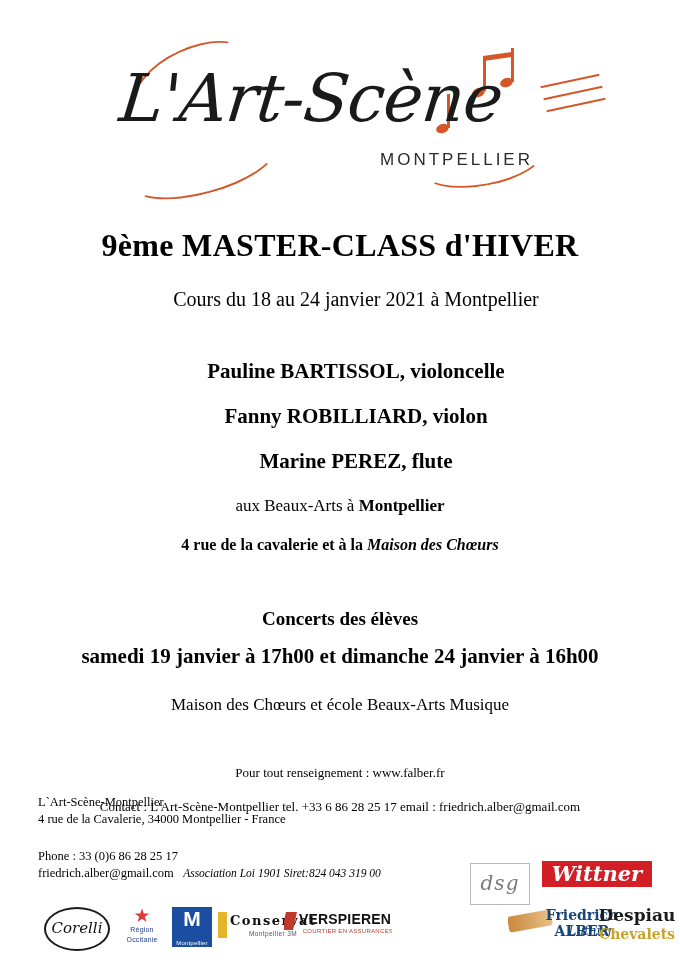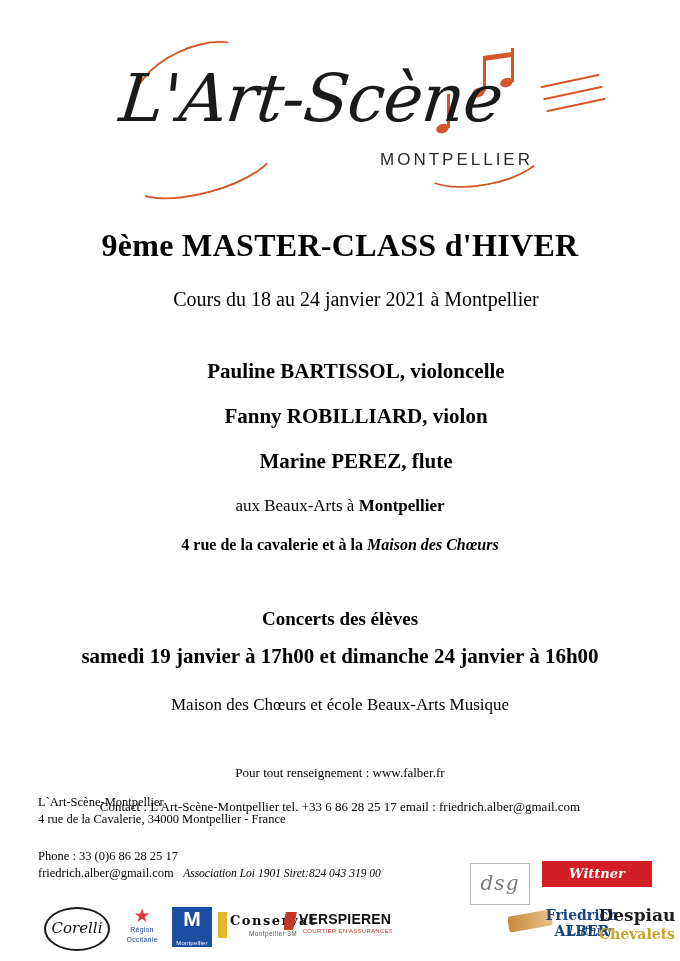--- a/index.html
+++ b/index.html
@@ -207,21 +207,21 @@
   .sp-dsg {
     left: 440px; top: -22px; width: 58px; height: 40px;
     border: 1px solid #b9b9b9;
     color: #7a7a7a; font-family: "DejaVu Serif", serif;
     font-style: italic; font-size: 20px; line-height: 38px;
     letter-spacing: 1px;
   }
   .sp-wittner {
     left: 512px; top: -24px; width: 110px; height: 26px;
     background: #d21f26; color: #ffffff;
-    font-weight: bold; font-size: 13px; line-height: 26px;
+    font-weight: bold; font-size: 21px; line-height: 26px;
     font-family: "DejaVu Serif", serif; font-style: italic;
   }
 
   .sp-corelli {
     left: 14px; top: 22px; width: 62px; height: 40px;
     border: 2px solid #1b1b1b; border-radius: 50%;
     font-family: "DejaVu Serif", serif; font-style: italic;
     font-size: 15px; line-height: 38px; color: #111;
   }
   .sp-occitanie {

